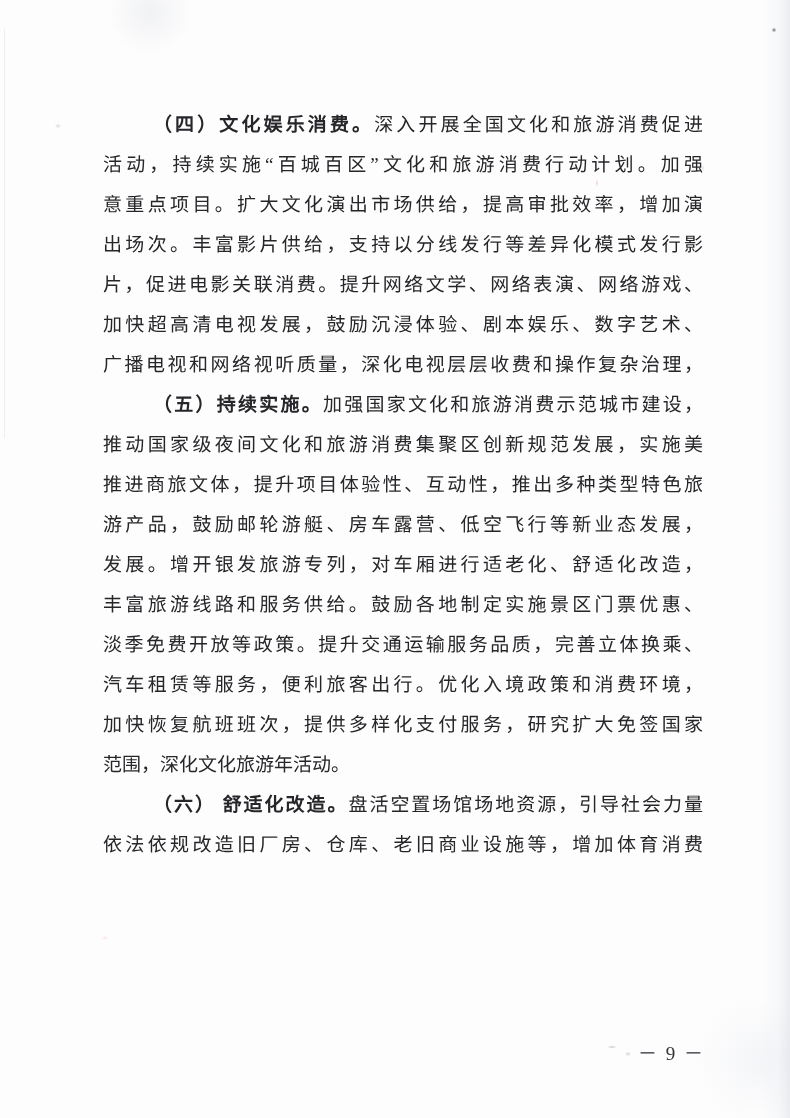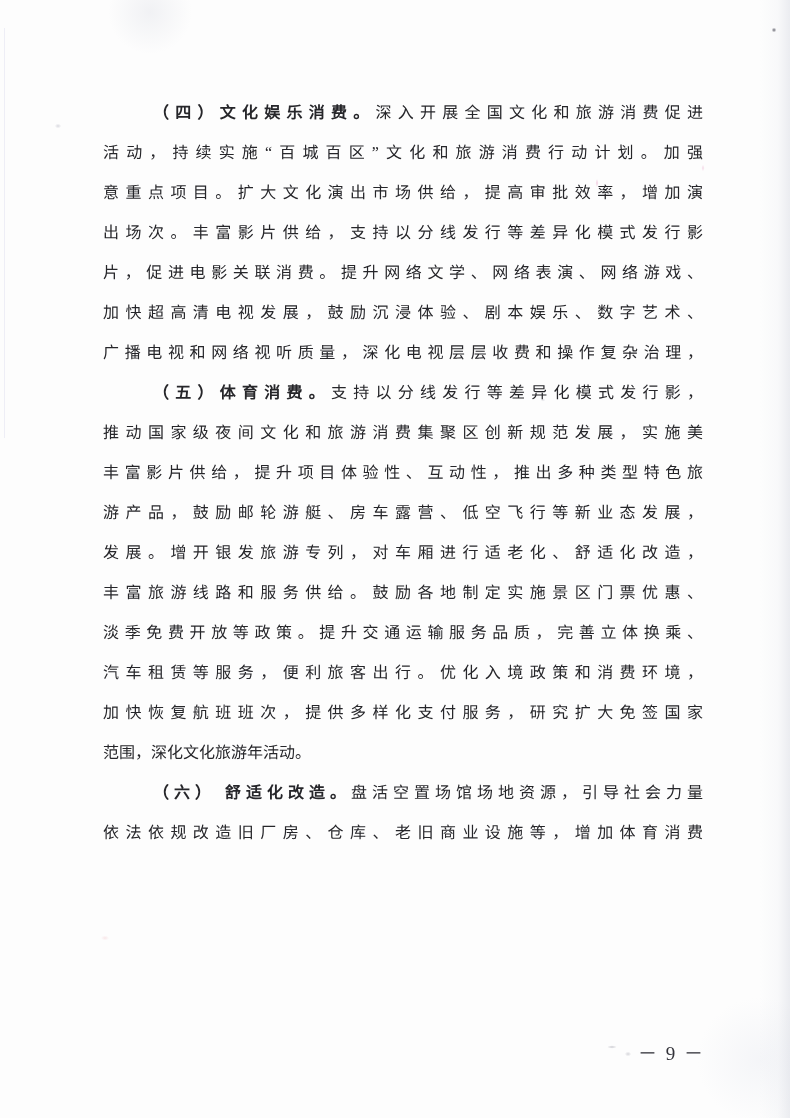--- a/index.html
+++ b/index.html
@@ -42,23 +42,23 @@
     position: absolute;
     left: 4px;
     top: 28px;
     width: 1px;
     height: 410px;
     background: rgba(138,142,198,0.13);
   }
   .doc-body {
     position: absolute;
     left: 103px;
-    top: 93px;
+    top: 105px;
     width: 600px;
-    font-size: 16px;
+    font-size: 19px;
     line-height: 40px;
     color: #26262a;
     letter-spacing: 0;
   }
   .line {
     height: 40px;
     overflow: hidden;
   }
   .line.fill {
     text-align: justify;
@@ -87,23 +87,23 @@
   <div class="artifacts"></div>
   <div class="fold-line"></div>
   <section class="doc-body">
       <div class="line fill indent"><span class="bold">（四）文化娱乐消费。</span><span class="">深入开展全国文化和旅游消费促进</span></div>
       <div class="line fill"><span class="">活动，持续实施“百城百区”文化和旅游消费行动计划。加强</span></div>
       <div class="line fill"><span class="">意重点项目。扩大文化演出市场供给，提高审批效率，增加演</span></div>
       <div class="line fill"><span class="">出场次。丰富影片供给，支持以分线发行等差异化模式发行影</span></div>
       <div class="line fill"><span class="">片，促进电影关联消费。提升网络文学、网络表演、网络游戏、</span></div>
       <div class="line fill"><span class="">加快超高清电视发展，鼓励沉浸体验、剧本娱乐、数字艺术、</span></div>
       <div class="line fill"><span class="">广播电视和网络视听质量，深化电视层层收费和操作复杂治理，</span></div>
-      <div class="line fill indent"><span class="bold">（五）体育消费。</span><span class="">支持以分线发行等差异化模式发行影，</span></div>
+      <div class="line fill indent"><span class="bold">（五）持续实施。</span><span class="">加强国家文化和旅游消费示范城市建设，</span></div>
       <div class="line fill"><span class="">推动国家级夜间文化和旅游消费集聚区创新规范发展，实施美</span></div>
-      <div class="line fill"><span class="">丰富影片供给，提升项目体验性、互动性，推出多种类型特色旅</span></div>
+      <div class="line fill"><span class="">推进商旅文体，提升项目体验性、互动性，推出多种类型特色旅</span></div>
       <div class="line fill"><span class="">游产品，鼓励邮轮游艇、房车露营、低空飞行等新业态发展，</span></div>
       <div class="line fill"><span class="">发展。增开银发旅游专列，对车厢进行适老化、舒适化改造，</span></div>
       <div class="line fill"><span class="">丰富旅游线路和服务供给。鼓励各地制定实施景区门票优惠、</span></div>
       <div class="line fill"><span class="">淡季免费开放等政策。提升交通运输服务品质，完善立体换乘、</span></div>
       <div class="line fill"><span class="">汽车租赁等服务，便利旅客出行。优化入境政策和消费环境，</span></div>
       <div class="line fill"><span class="">加快恢复航班班次，提供多样化支付服务，研究扩大免签国家</span></div>
       <div class="line"><span class="">范围，深化文化旅游年活动。</span></div>
       <div class="line fill indent"><span class="bold">（六） 舒适化改造。</span><span class="">盘活空置场馆场地资源，引导社会力量</span></div>
       <div class="line fill"><span class="">依法依规改造旧厂房、仓库、老旧商业设施等，增加体育消费</span></div>
     </section>

